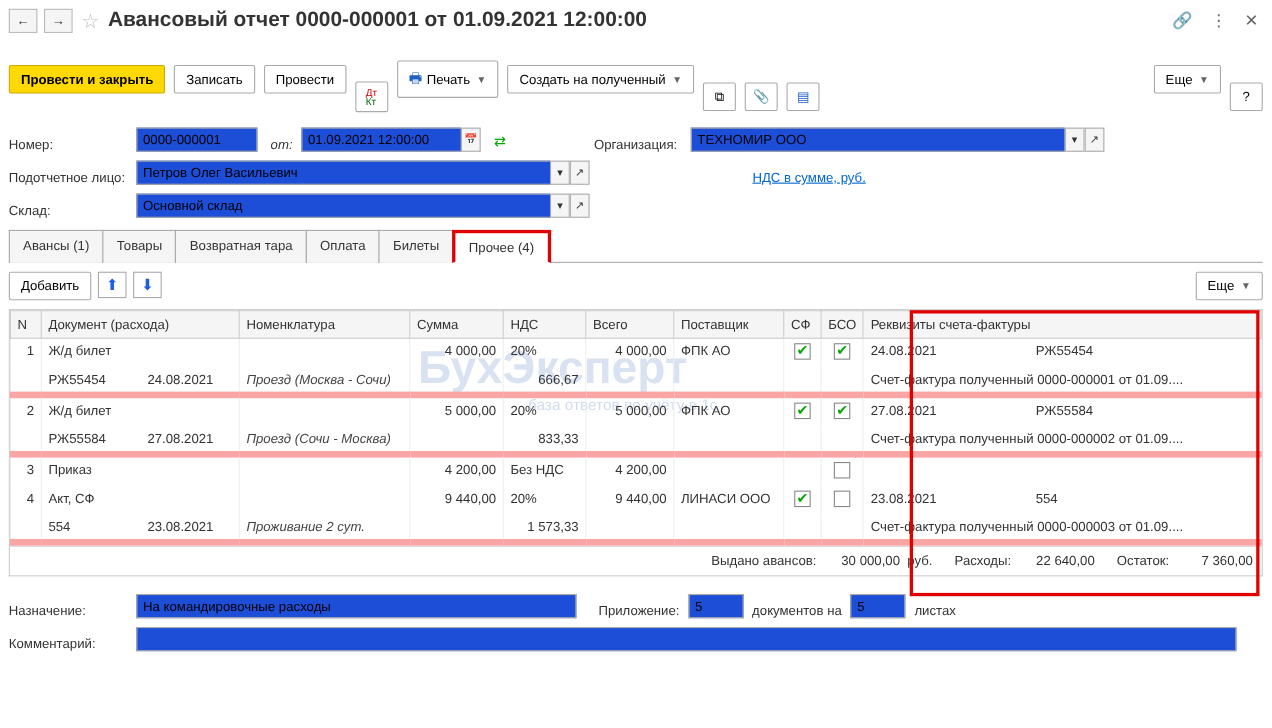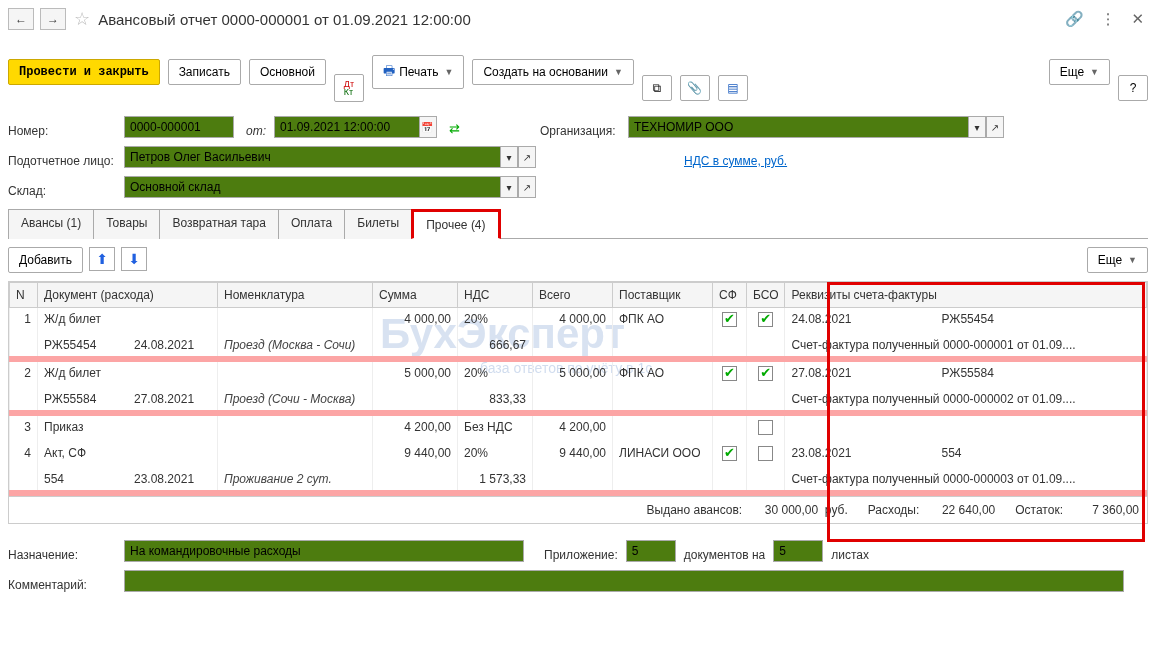--- a/index.html
+++ b/index.html
@@ -1,34 +1,34 @@
 <!DOCTYPE html>
 <html><head>
 <meta charset="utf-8">
 <style>
 * { box-sizing: border-box; margin: 0; padding: 0; }
 body { font-family: Arial, sans-serif; font-size: 12px; color: #333; background: #fff; padding: 4px 8px; width: 1156px; }
 .titlebar { display: flex; align-items: center; gap: 6px; padding: 4px 0 8px; }
 .nav-btn { width: 26px; height: 22px; border: 1px solid #bbb; background: #f5f5f5; display: flex; align-items: center; justify-content: center; cursor: pointer; }
 .star-icon { color: #bbb; font-size: 18px; margin: 0 2px; }
-.title { font-size: 15px; font-weight: normal; flex: 1; }
+.title { font-size: 19px; font-weight: bold; flex: 1; }
 .title-right { display: flex; gap: 8px; align-items: center; }
 .title-icon { font-size: 15px; color: #666; cursor: pointer; padding: 2px 4px; }
 .toolbar { display: flex; gap: 8px; align-items: center; padding: 4px 0 10px; border-bottom: 0; }
 .btn { border: 1px solid #aaa; background: #fff; padding: 5px 10px; cursor: pointer; font-size: 12px; border-radius: 2px; display: inline-flex; align-items: center; gap: 4px; }
-.btn-primary { background: #ffd900; border-color: #cca800; font-weight: bold; font-family: Liberation Mono, monospace; }
+.btn-primary { background: #ffd900; border-color: #cca800; font-weight: bold; }
 .btn-icon { width: 30px; justify-content: center; padding: 5px 0; margin-top: 32px; }
 .dt-kt { font-size: 9px; line-height: 8px; text-align: left; }
 .dt-kt .dt { color: #c00; }
 .dt-kt .kt { color: #060; }
 .printer-icon { color: #2060c0; font-size: 13px; }
 .caret { font-size: 9px; color: #666; margin-left: 2px; }
 .form-row { display: flex; align-items: flex-end; gap: 8px; padding: 4px 0; }
 .form-label { width: 108px; }
-.input { border: 1px solid #aaa; padding: 3px 5px; font-size: 12px; background: #4d7c0f; }
+.input { border: 1px solid #aaa; padding: 3px 5px; font-size: 12px; background: #1d4ed8; }
 .input-group { display: flex; }
 .input-group .input { border-right: 0; }
 .input-group .addon { border: 1px solid #aaa; border-left: 1px solid #aaa; background: #f5f5f5; width: 18px; display: flex; align-items: center; justify-content: center; cursor: pointer; font-size: 10px; }
 .link { color: #0066cc; text-decoration: underline; cursor: pointer; }
 .tabs { display: flex; border-bottom: 1px solid #aaa; margin-top: 6px; }
 .tab { padding: 6px 12px; border: 1px solid #aaa; border-bottom: none; background: #f5f5f5; cursor: pointer; margin-right: -1px; position: relative; top: 1px; }
 .tab.active { background: #fff; border: 3px solid #e00000; border-bottom: 1px solid #fff; top: 1px; }
 .subtoolbar { display: flex; gap: 6px; padding: 8px 0; align-items: flex-start; }
 .arrow-btn { width: 26px; height: 24px; border: 1px solid #aaa; display: flex; align-items: center; justify-content: center; cursor: pointer; background: #fff; }
 .arrow-up { color: #2060e0; font-size: 14px; }
@@ -65,31 +65,31 @@
   <div class="title-right">
     <span class="title-icon">🔗</span>
     <span class="title-icon">⋮</span>
     <span class="title-icon">✕</span>
   </div>
 </div>
 
 <div class="toolbar">
   <button class="btn btn-primary">Провести и закрыть</button>
   <button class="btn">Записать</button>
-  <button class="btn">Основной</button>
+  <button class="btn">Провести</button>
   <button class="btn btn-icon">
       <span class="dt-kt"><span class="dt">Дт</span><br><span class="kt">Кт</span></span>
     </button>
   <button class="btn">
       <span class="printer-icon">🖶</span>
       <span>Печать</span>
       <span class="caret">▼</span>
     </button>
   <button class="btn">
-      <span>Создать на основании</span>
+      <span>Создать на полученный</span>
       <span class="caret">▼</span>
     </button>
   <button class="btn btn-icon">⧉</button>
   <button class="btn btn-icon">📎</button>
   <button class="btn btn-icon" style="color:#2060c0;">▤</button>
   <div class="flex-spacer"></div>
   <button class="btn">
       <span>Еще</span>
       <span class="caret">▼</span>
     </button>

